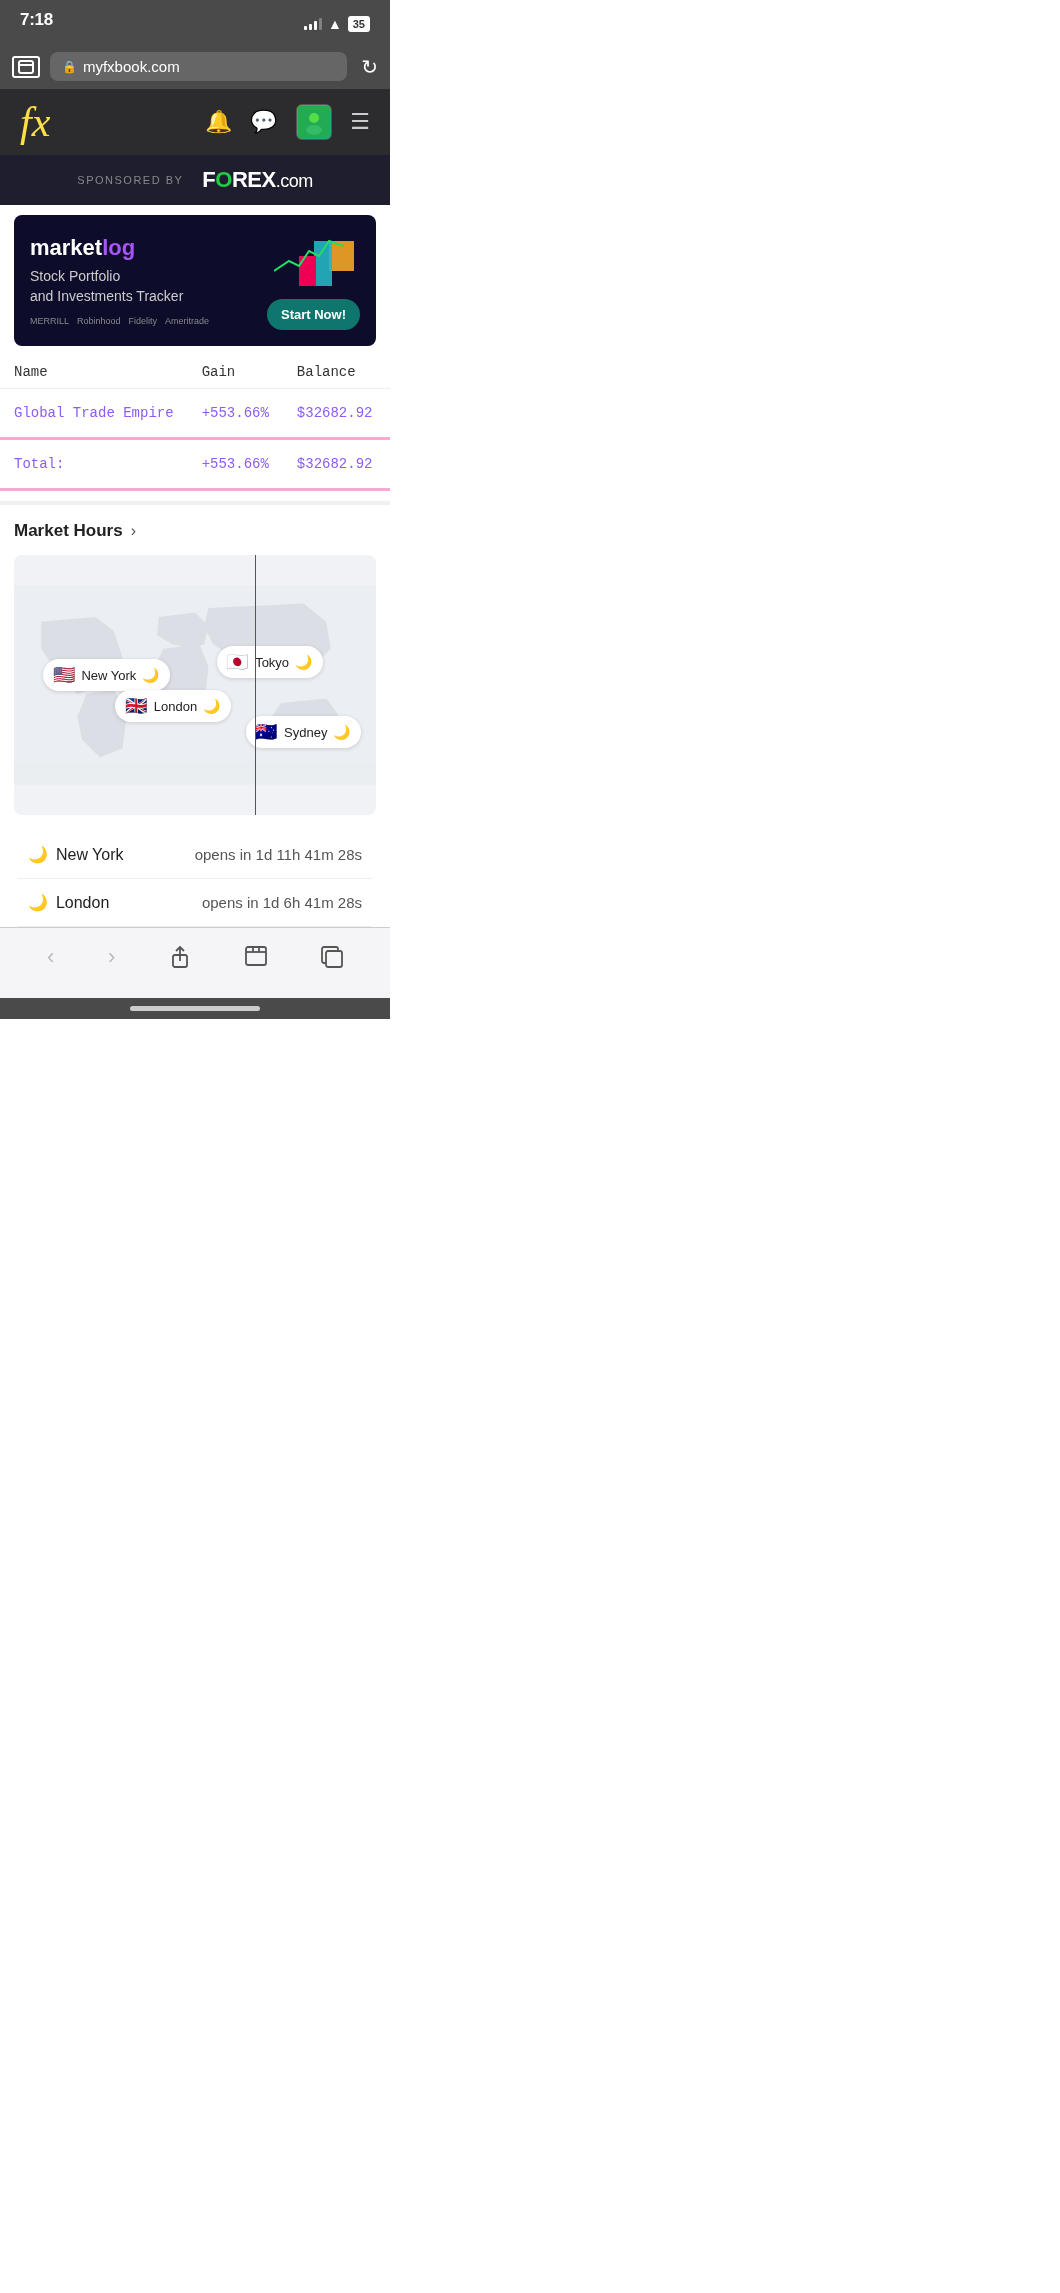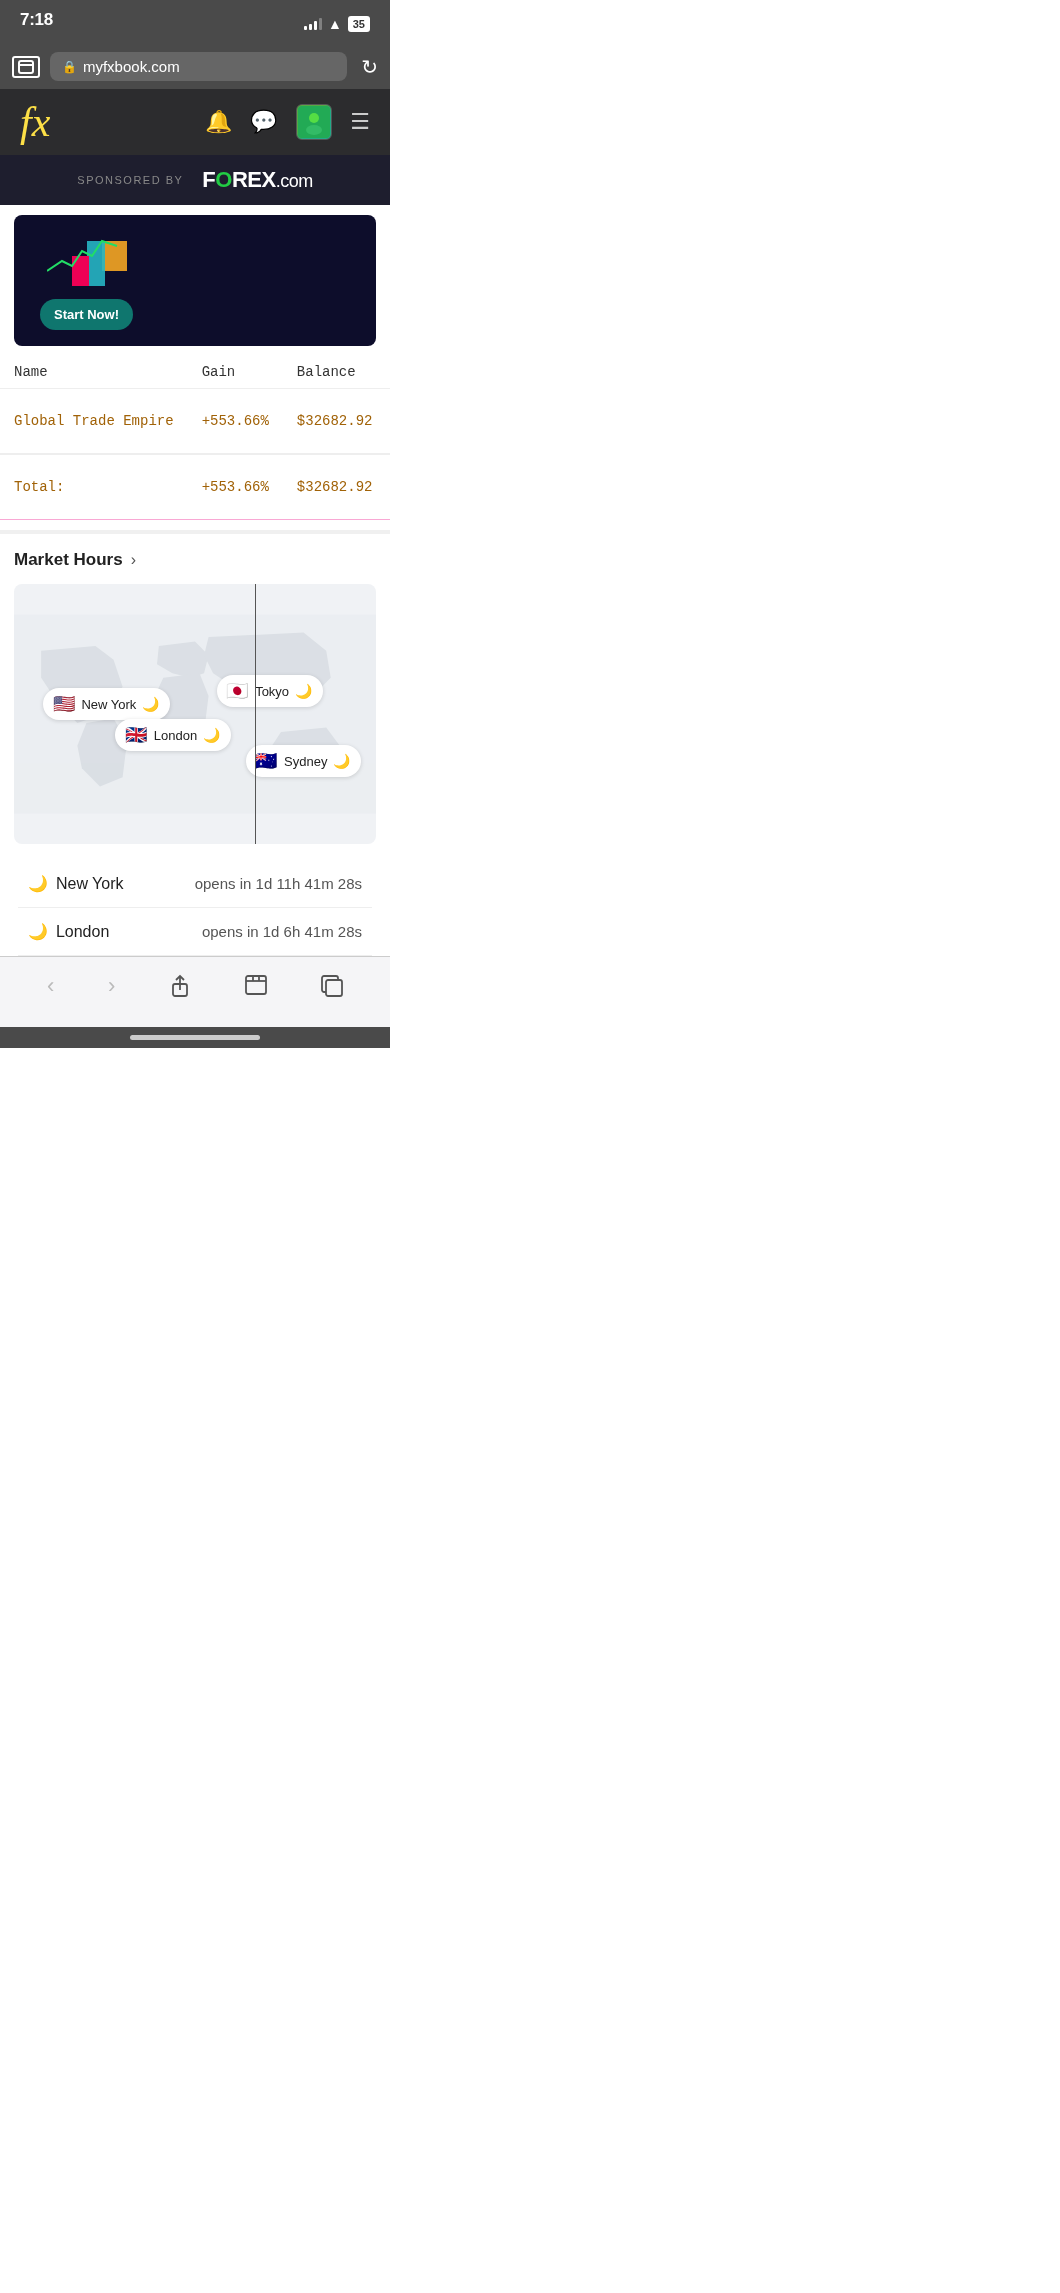--- a/index.html
+++ b/index.html
@@ -263,23 +263,23 @@
     }
     .accounts-table th {
       text-align: left;
       padding: 8px 14px;
       color: #333;
       font-weight: 400;
       border-bottom: 1px solid #eee;
       white-space: nowrap;
     }
     .accounts-table td {
-      padding: 24px 14px;
-      color: #a16207;
-      border-bottom: 1px solid #f9a8d4;
+      padding: 16px 14px;
+      color: #8b5cf6;
+      border-bottom: 3px solid #f9a8d4;
       white-space: nowrap;
     }
     .gain-positive { color: #22aa44; font-weight: 500; }
     .profit-positive { color: #22aa44; }
     .total-row td { font-weight: 500; border-top: 2px solid #eee; }
 
     
     .market-hours-section {
       padding: 16px 14px 0;
       border-top: 4px solid #f0f0f0;
@@ -448,20 +448,35 @@
 </div>
 
 <div class="sponsored-bar">
   <span class="sponsored-text">SPONSORED BY</span>
   <span class="forex-logo">
     F<span class="o-green">O</span>REX<span class="com">.com</span>
   </span>
 </div>
 
 <div class="ad-banner">
+  <div class="ad-text-section">
+    <div class="ad-title">
+      <span>market</span><span class="log-purple">log</span>
+    </div>
+    <div class="ad-subtitle">
+      <span>Stock Portfolio</span><br>
+      <span>and Investments Tracker</span>
+    </div>
+    <div class="ad-logos">
+      <span>MERRILL</span>
+      <span>Robinhood</span>
+      <span>Fidelity</span>
+      <span>Ameritrade</span>
+    </div>
+  </div>
   <div class="ad-cta-section">
 
     <svg width="80" height="60" viewBox="0 0 80 60">
 
       <path d="M55,10 L80,10 L80,40 L55,40 Z" fill="#f5a623" opacity="0.9" rx="4"></path>
       <path d="M40,10 L58,10 L58,55 L40,55 Z" fill="#26b5c4" opacity="0.9"></path>
       <path d="M25,25 L42,25 L42,55 L25,55 Z" fill="#e05"></path>
 
       <polyline points="0,40 15,30 25,35 35,20 45,25 55,10 70,15" fill="none" stroke="#22dd66" stroke-width="2"></polyline>
     </svg>

